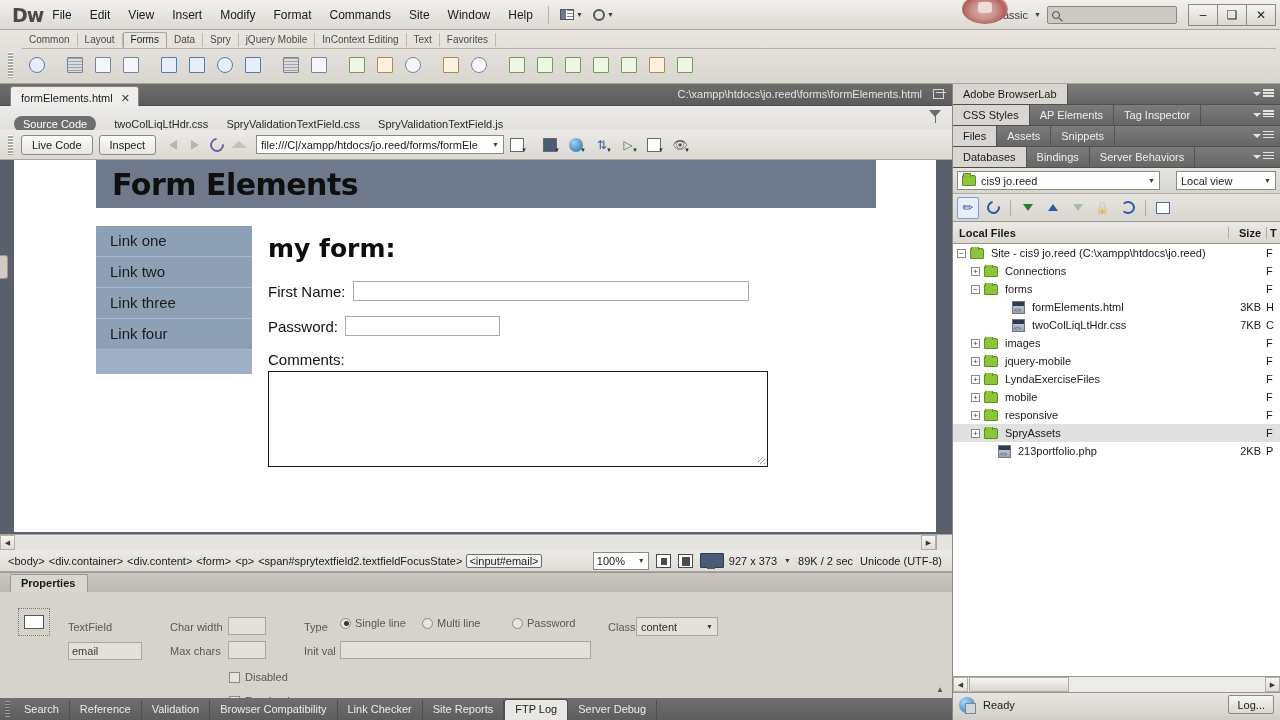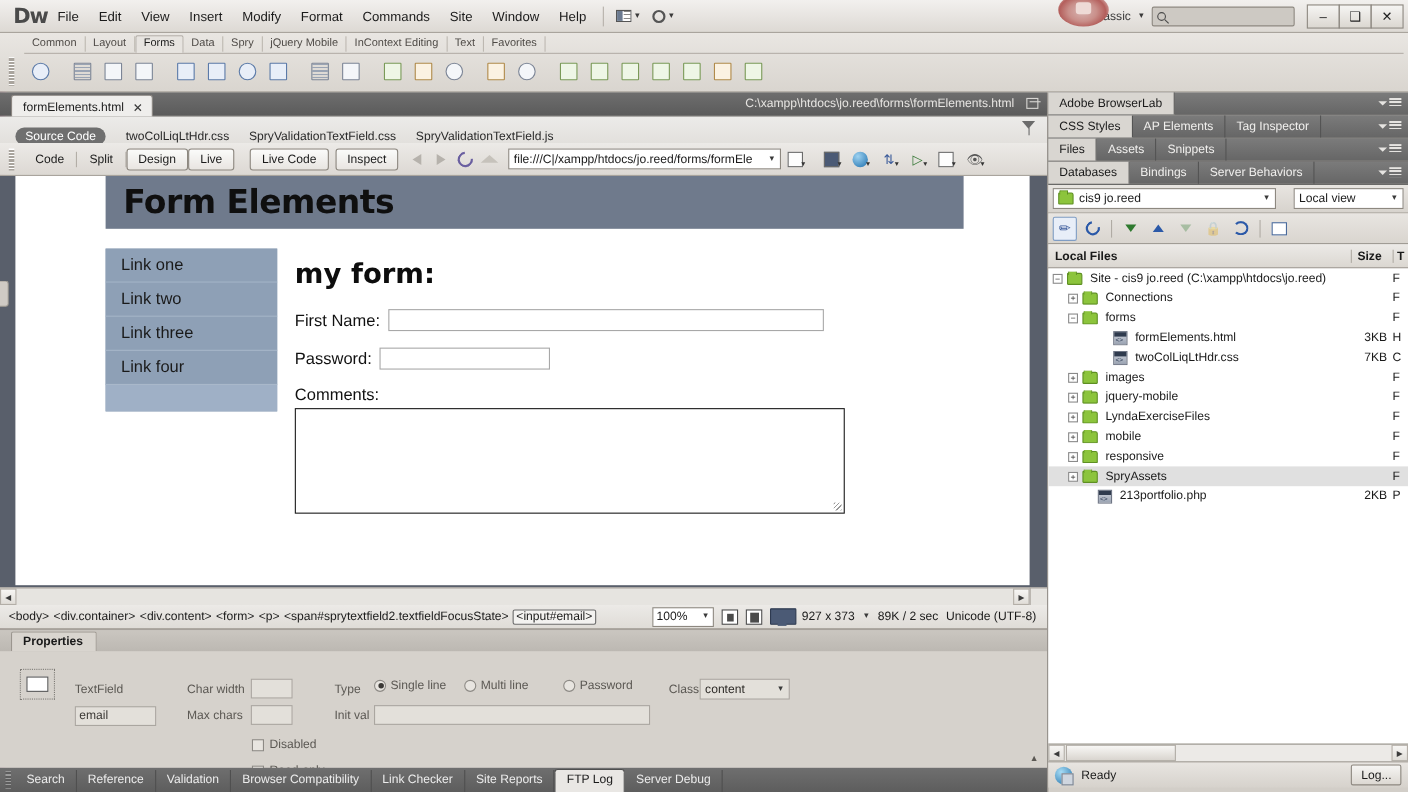--- a/index.html
+++ b/index.html
@@ -443,21 +443,21 @@
   }
   .refresh2 { width: 13px; height: 13px; border: 2.5px solid #2b59a8; border-radius: 50%; border-top-color: transparent; transform: rotate(35deg);}
   .expand-ico { width: 14px; height: 12px; border: 1px solid #4a6a9b; background: #fff; }
 
   .lf-head {
     height: 22px; background: linear-gradient(#eceae7,#dbd7d1);
     border-bottom: 1px solid #9b968f; display: flex; align-items: center;
     font-size: 11px; font-weight: bold; color: #1a1a1a;
   }
   .lf-head .c1 { flex: 1; padding-left: 6px; }
-  .lf-head .c2 { width: 38px; border-left: 1px solid #b0aba4; padding-left: 5px; }
+  .lf-head .c2 { width: 38px; border-left: 1px solid #b0aba4; padding-left: 5px; text-align: center; }
   .lf-head .c3 { width: 14px; border-left: 1px solid #b0aba4; padding-left: 3px; }
 
   .filetree { background: #fff; height: 432px; overflow: hidden; position: relative; }
   .trow {
     display: flex; align-items: center; height: 18px; font-size: 11px; color: #1a1a1a;
     white-space: nowrap;
   }
   .trow.selected { background: #e0e0e0; }
   .trow .tname { flex: 1; display: flex; align-items: center; gap: 4px; overflow: hidden; }
   .trow .tsize { width: 38px; text-align: right; padding-right: 5px; font-size: 11px; }
@@ -653,28 +653,20 @@
   <div class="relfiles">
     <span class="relfile active">Source Code</span>
     <span class="relfile">twoColLiqLtHdr.css</span>
     <span class="relfile">SpryValidationTextField.css</span>
     <span class="relfile">SpryValidationTextField.js</span>
     <span class="filter-ico"></span>
   </div>
 
   <div class="doctoolbar">
     <div class="tb-grip"></div>
-    <div class="viewgroup">
-      <div class="viewbtn">Code</div>
-      <div class="vsep"></div>
-      <div class="viewbtn">Split</div>
-      <div class="vsep"></div>
-      <div class="viewbtn on">Design</div>
-      <div class="viewbtn on">Live</div>
-    </div>
     <div class="viewbtn on">Live Code</div>
     <div class="viewbtn on" style="margin-left:6px;">Inspect</div>
 
     <div class="navico" style="display:flex;align-items:center;justify-content:center;margin-left:8px;">
         <span class="arrow-l"></span>
       </div>
     <div class="navico" style="display:flex;align-items:center;justify-content:center;">
         <span class="arrow-r"></span>
       </div>
     <div class="navico" style="display:flex;align-items:center;justify-content:center;">

